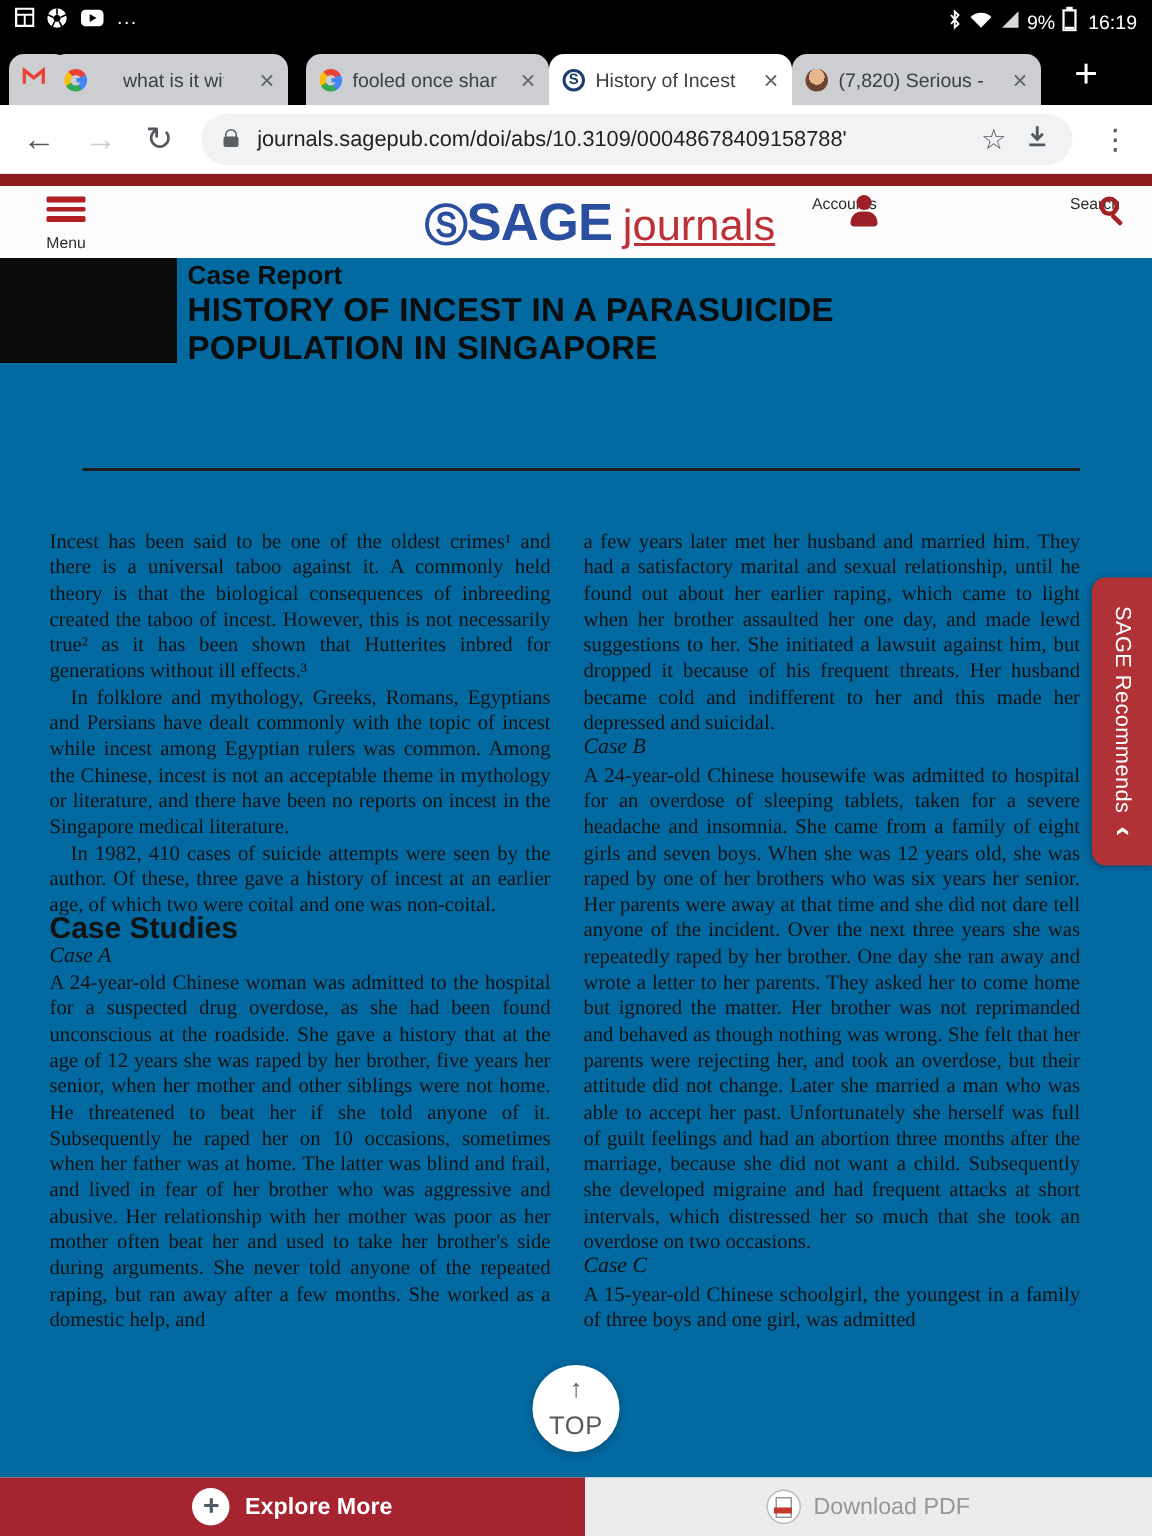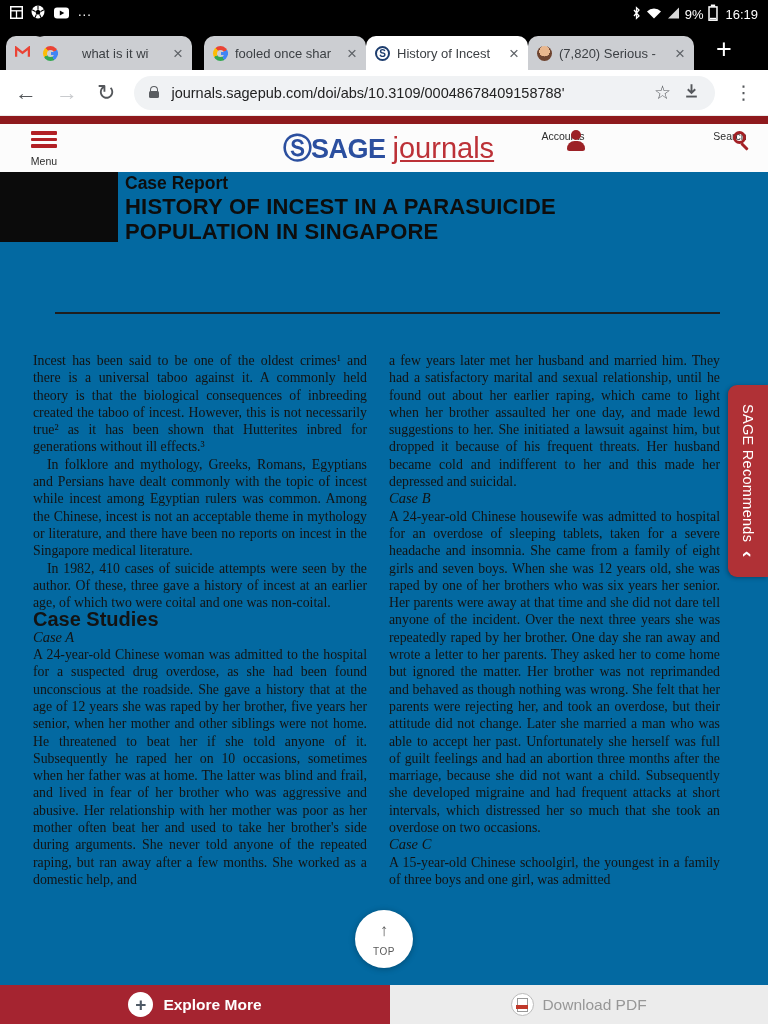--- a/index.html
+++ b/index.html
@@ -53,21 +53,21 @@
 
   
   .redstrip{position:absolute;top:116px;left:0;width:768px;height:8px;background:#8e191d;}
   .siteheader{position:absolute;top:124px;left:0;width:768px;height:48px;background:#fcfcfc;}
   .menu{position:absolute;left:24px;top:7px;width:40px;text-align:center;}
   .burger{display:inline-block;}
   .burger i{display:block;width:26px;height:3.5px;background:#b22025;border-radius:1px;margin:0 auto 3px auto;}
   .hlabel{font-size:10.5px;color:#2c2c2c;}
   .logo{position:absolute;left:283px;top:5px;white-space:nowrap;display:flex;align-items:baseline;}
   .logo .cs{font-size:29px;color:#2b4f9f;font-weight:bold;letter-spacing:-1px;}
-  .logo .sg{font-size:27px;color:#2b4f9f;font-weight:bold;letter-spacing:-0.5px;}
+  .logo .sg{font-size:35px;color:#2b4f9f;font-weight:bold;letter-spacing:-0.5px;}
   .logo .jn{font-size:29px;color:#bc3137;margin-left:7px;font-weight:normal;text-decoration:underline;}
   .accounts{position:absolute;left:532px;top:6px;width:62px;text-align:center;}
   .person{width:26px;height:24px;position:relative;margin:0 auto;}
   .person::before{content:'';position:absolute;left:8px;top:0;width:10px;height:10px;border-radius:50%;background:#9c2126;}
   .person::after{content:'';position:absolute;left:4px;top:11px;width:18px;height:10px;border-radius:9px 9px 3px 3px;background:#9c2126;}
   .search{position:absolute;right:12px;top:6px;width:52px;text-align:center;}
   .mag{width:24px;height:24px;position:relative;margin:0 auto;}
   .mag::before{content:'';position:absolute;left:3px;top:1px;width:13px;height:13px;border:3px solid #a32025;border-radius:50%;box-sizing:border-box;}
   .mag::after{content:'';position:absolute;left:13px;top:12px;width:3px;height:9px;background:#a32025;transform:rotate(-45deg);border-radius:1px;}
 
@@ -97,21 +97,21 @@
               display:flex;flex-direction:column;align-items:center;justify-content:center;
               font-family:"Liberation Sans",sans-serif;}
   .recommends .vtext{writing-mode:vertical-rl;color:#fff;font-size:14.5px;letter-spacing:0.3px;}
   .recommends .vchev{writing-mode:vertical-rl;color:#fff;font-size:19px;font-weight:bold;margin-top:9px;}
 
   
   .topbtn{position:absolute;left:355px;top:738px;width:58px;height:58px;border-radius:50%;background:#fff;
           box-shadow:0 1px 6px rgba(0,0,0,.28);display:flex;flex-direction:column;align-items:center;
           justify-content:center;color:#5a5a5a;font-family:"Liberation Sans",sans-serif;z-index:6;}
   .topbtn .uparr{font-size:17px;line-height:1;}
-  .topbtn .toplbl{font-size:10px;letter-spacing:0.5px;margin-top:7px;}
+  .topbtn .toplbl{font-size:17px;letter-spacing:0.5px;margin-top:7px;}
 
   
   .bottombar{position:absolute;left:0;bottom:0;width:768px;height:39px;display:flex;z-index:7;}
   .explore{width:390px;background:#a52430;display:flex;align-items:center;justify-content:center;gap:10px;
            color:#fff;font-weight:bold;font-size:15.5px;}
   .pluscircle{width:25px;height:25px;border-radius:50%;background:#fff;color:#4f5a66;font-size:19px;
               font-weight:bold;display:flex;align-items:center;justify-content:center;line-height:1;}
   .download{flex:1;background:#ececec;display:flex;align-items:center;justify-content:center;gap:8px;
             color:#979797;font-size:15.5px;}
   .pdfc{width:23px;height:23px;border-radius:50%;border:1.5px solid #bbb;display:flex;align-items:center;

